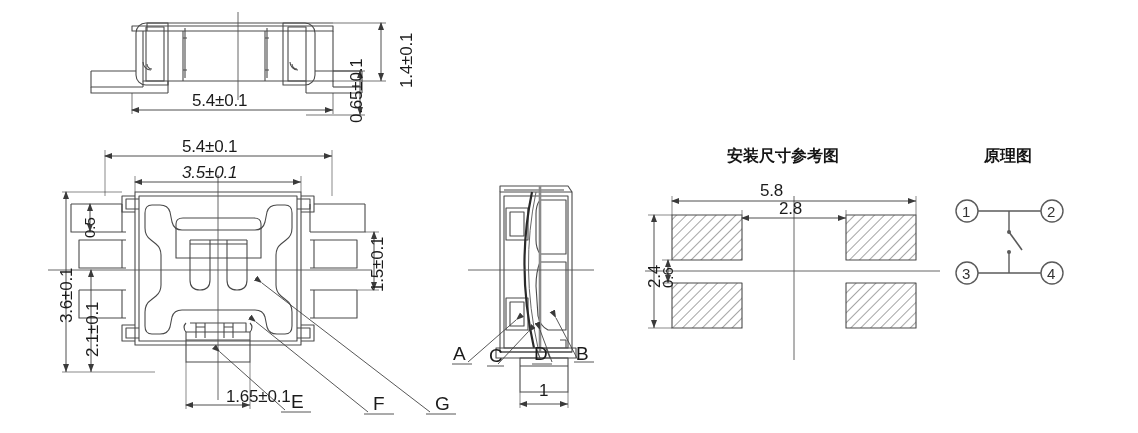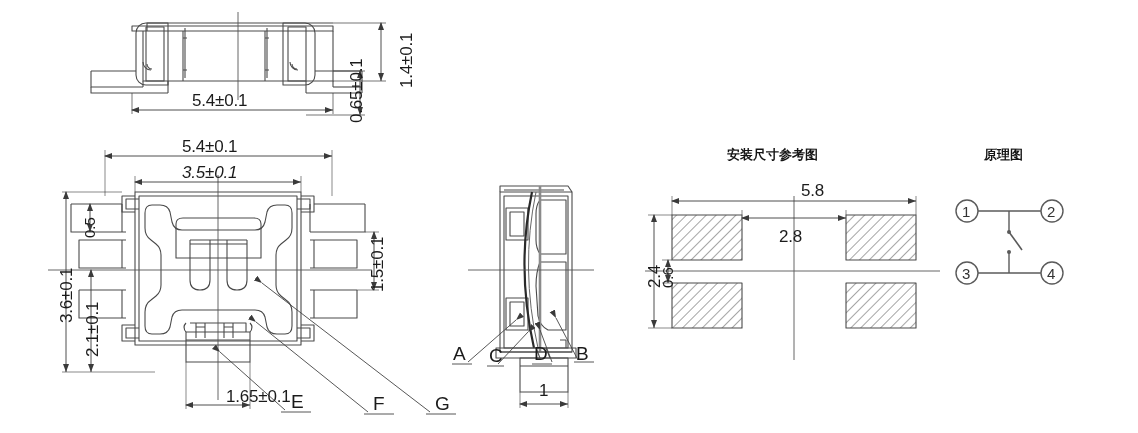--- a/index.html
+++ b/index.html
@@ -35,21 +35,21 @@
   }
   .dim-sm {
     font-size: 15px;
   }
   .vert {
     transform-origin: 0 0;
     transform: rotate(-90deg);
   }
   .cn-title {
     font-family: "DejaVu Sans", "Liberation Sans", sans-serif;
-    font-size: 13px;
+    font-size: 16px;
     font-weight: 700;
     color: #141414;
   }
   .leader-letter {
     font-size: 19px;
     color: #1b1b1b;
   }
   .pin-num {
     font-size: 15px;
     color: #333;
@@ -387,23 +387,23 @@
   <div class="lbl leader-letter" style="left:489px; top:346px;">C</div>
 
   <div class="lbl leader-letter" style="left:534px; top:344px;">D</div>
 
   <div class="lbl leader-letter" style="left:576px; top:344px;">B</div>
 
   <div class="lbl dim" style="left:539px; top:382px;">1</div>
 
   <div class="lbl cn-title" style="left:727px; top:148px;">安装尺寸参考图</div>
 
-  <div class="lbl dim" style="left:801px; top:182px;">5.8</div>
-
-  <div class="lbl dim" style="left:779px; top:200px;margin-top:28px;">2.8</div>
+  <div class="lbl dim" style="left:760px; top:182px;">5.8</div>
+
+  <div class="lbl dim" style="left:779px; top:200px;">2.8</div>
 
   <div class="lbl dim vert" style="left:646px; top:288px;">2.4</div>
 
   <div class="lbl dim-sm vert" style="left:660px; top:288px;">0.6</div>
 
   <div class="lbl cn-title" style="left:984px; top:148px;text-align:right;">原理图</div>
 
   <div class="lbl pin-num" style="left:962px; top:204px;">1</div>
 
   <div class="lbl pin-num" style="left:1047px; top:204px;">2</div>

